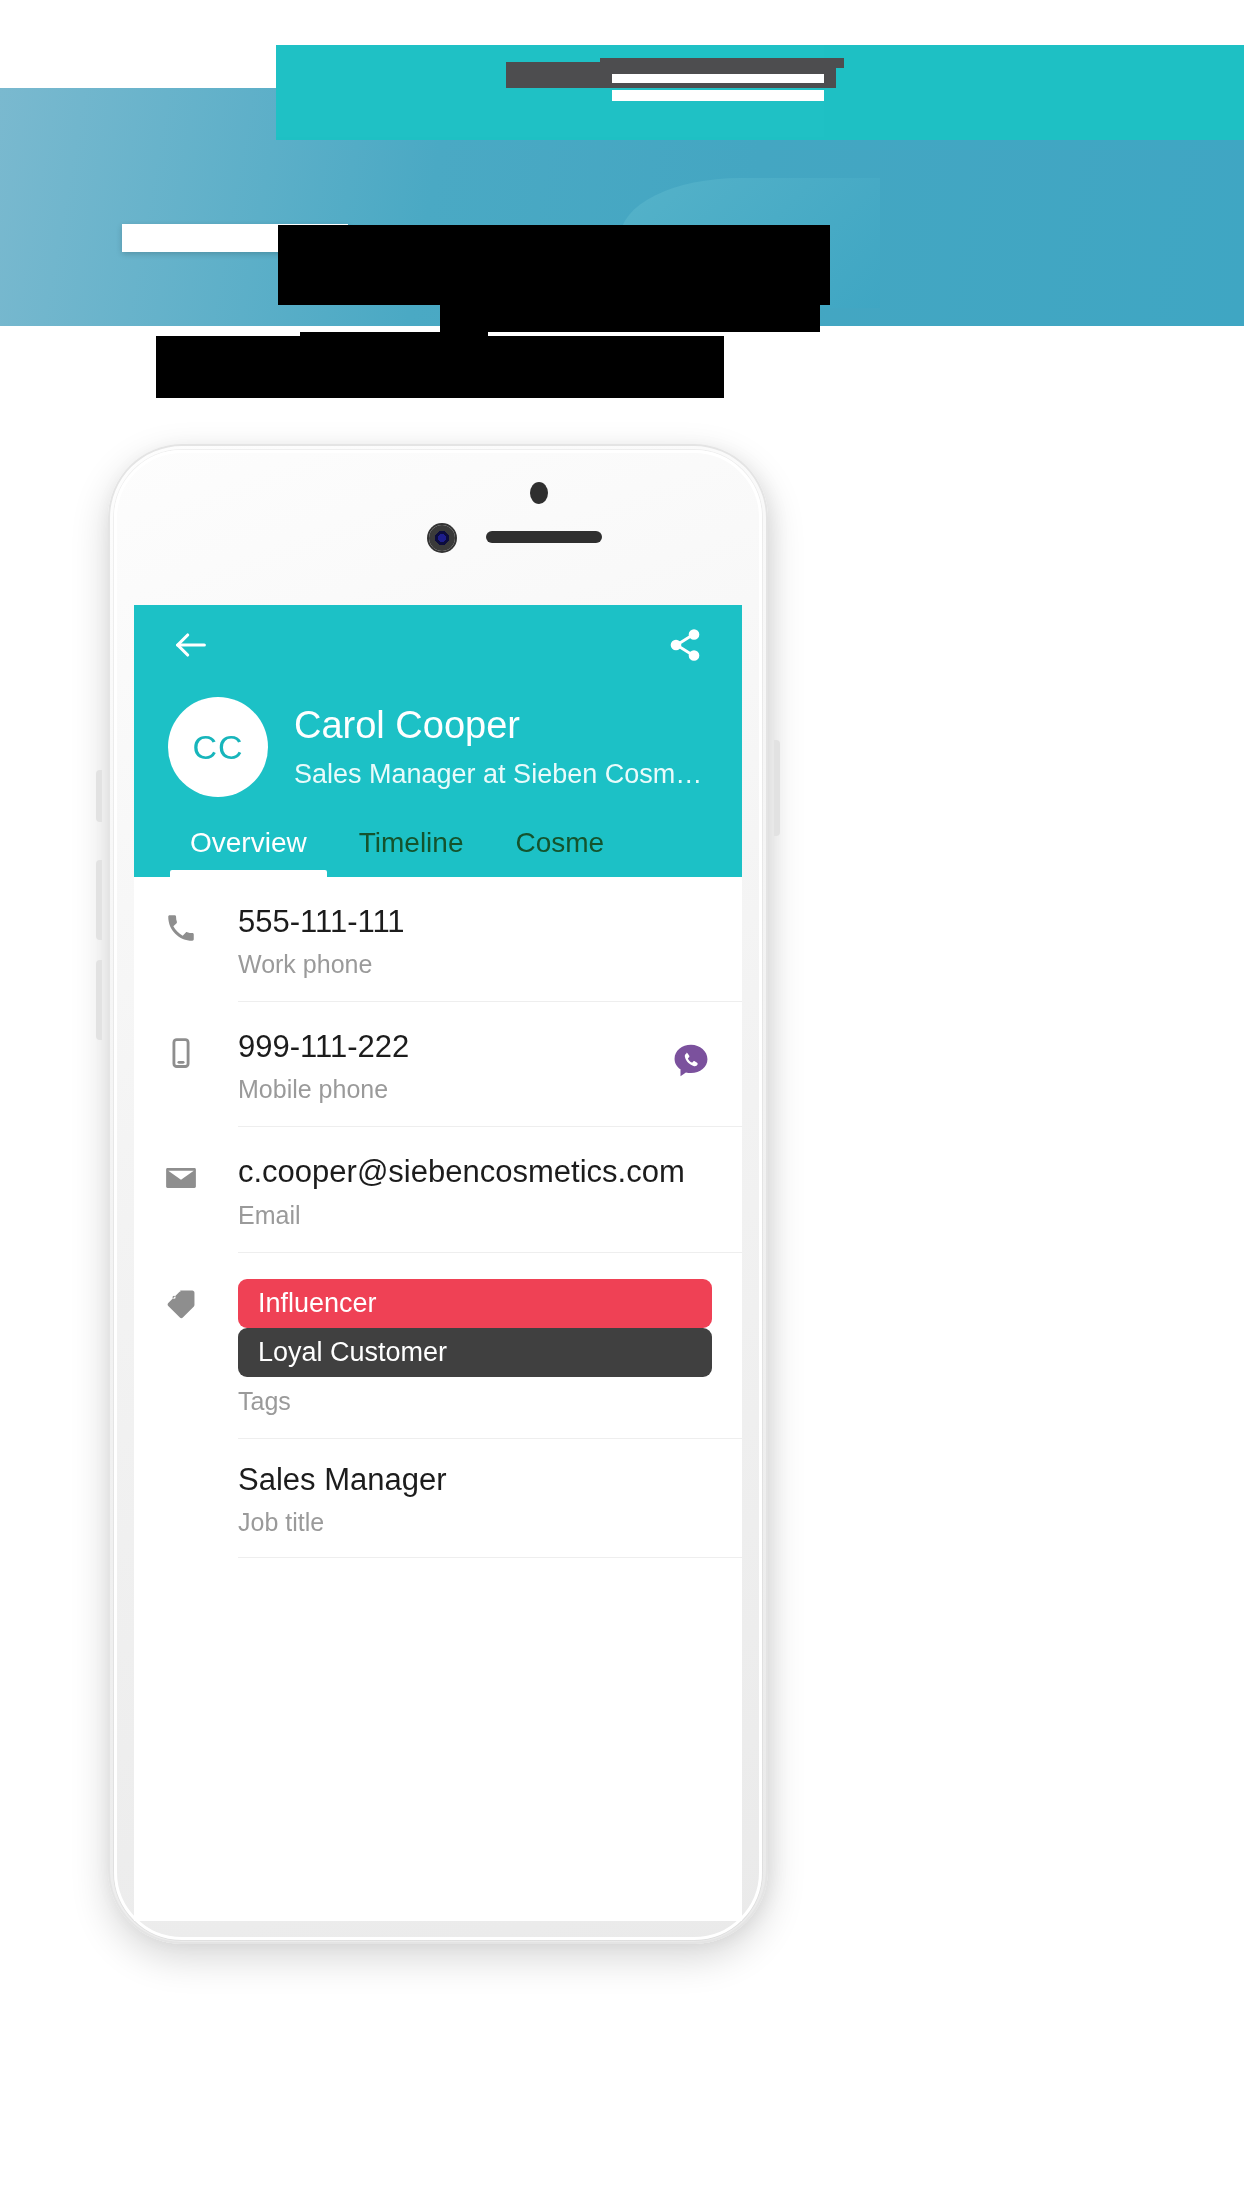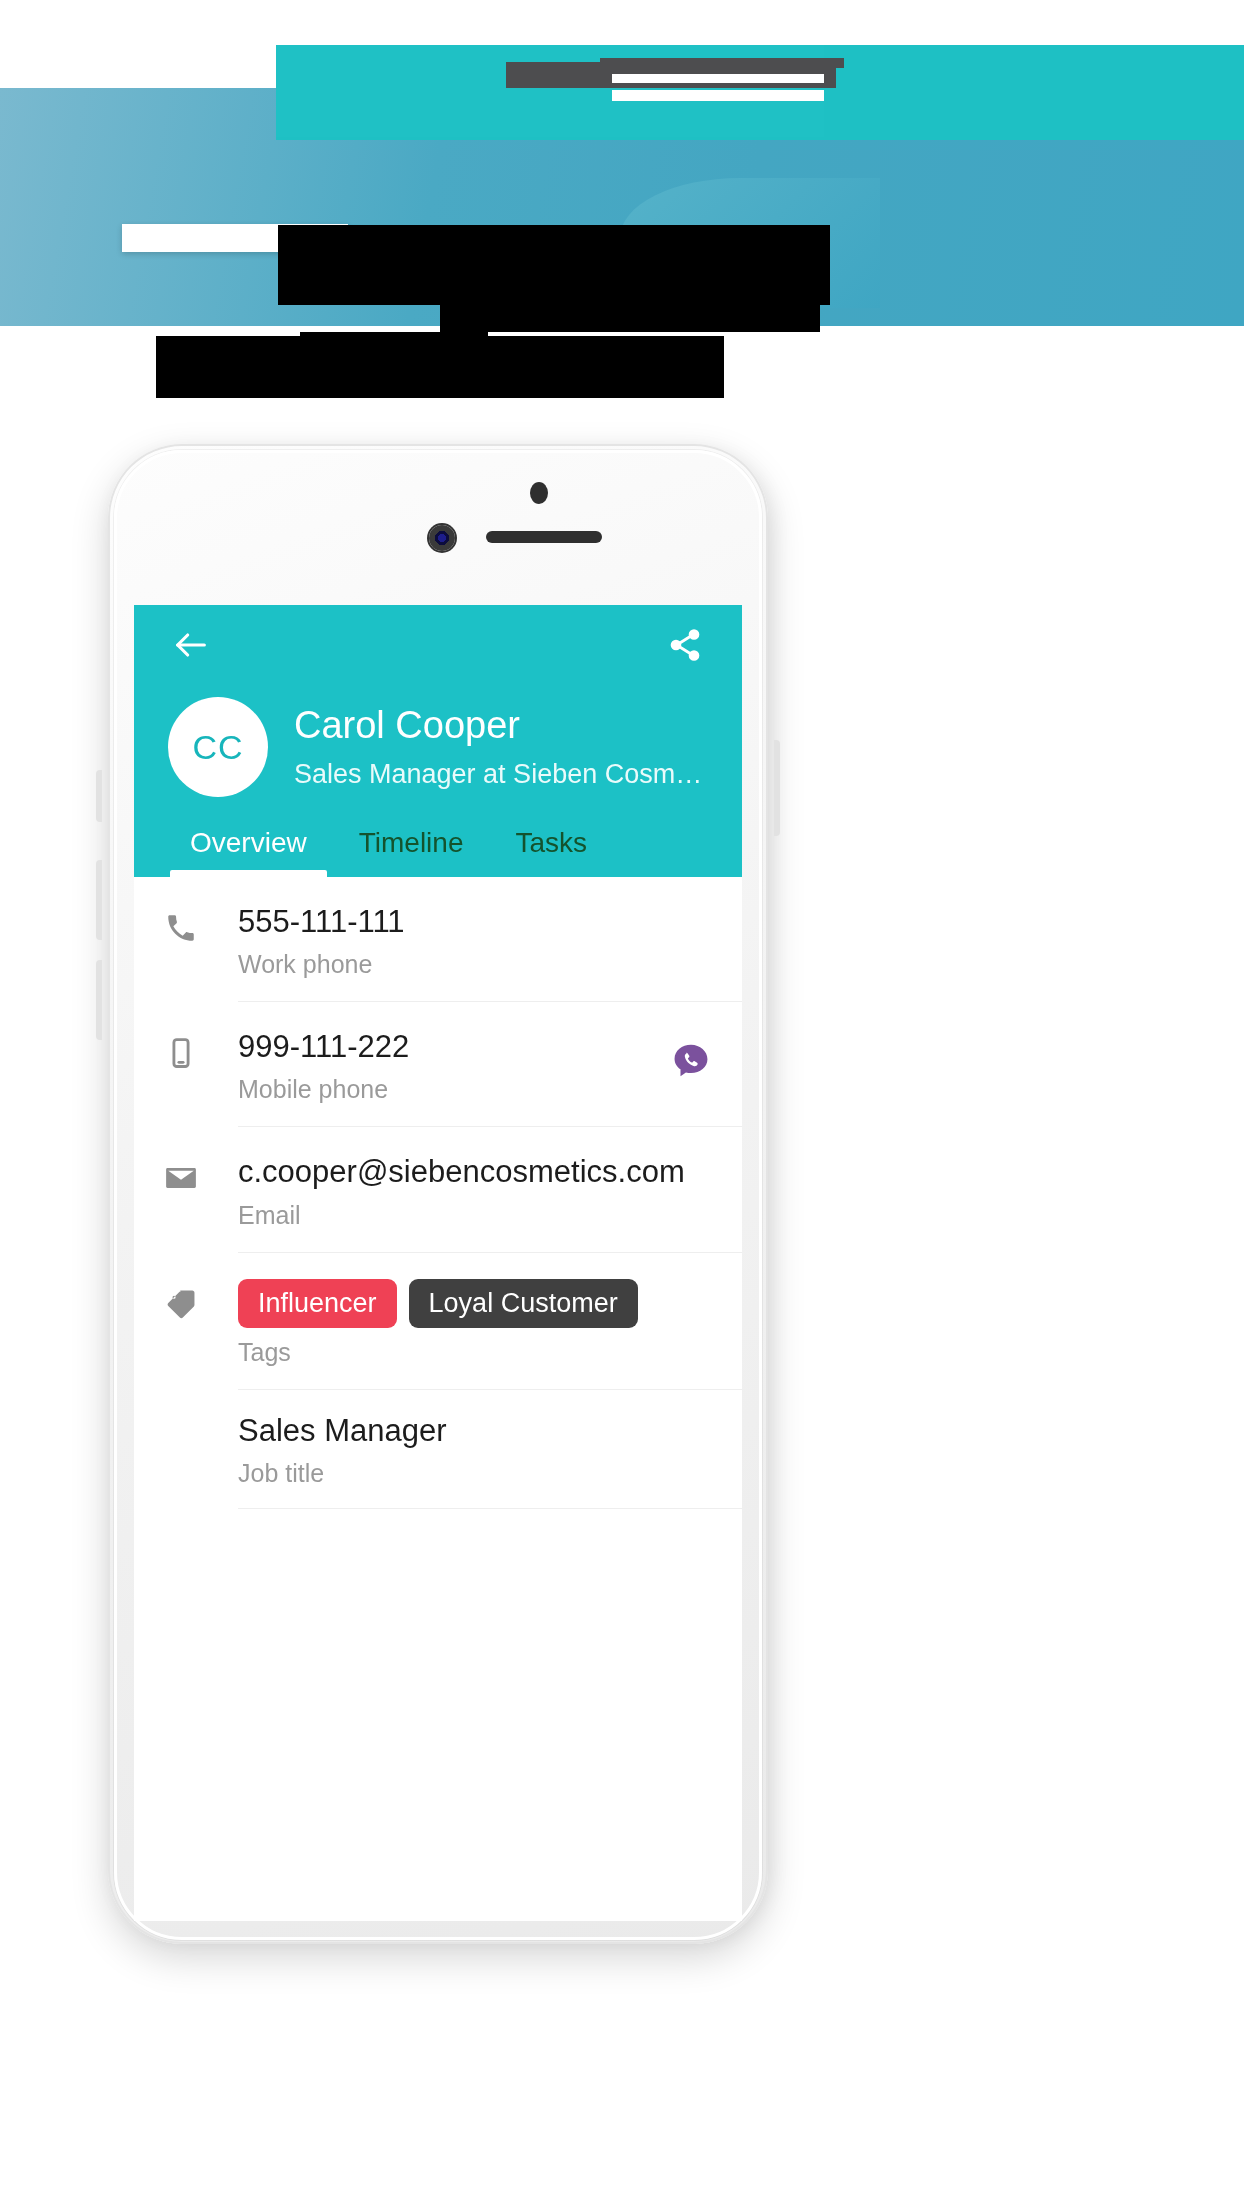--- a/index.html
+++ b/index.html
@@ -140,21 +140,21 @@
     display:flex; align-items:flex-start;
     padding:26px 30px 22px 30px;
     position:relative;
   }
   .row-icon { width:74px; flex:0 0 74px; display:flex; justify-content:flex-start; align-items:center; padding-top:8px; }
   .row-body { flex:1 1 auto; min-width:0; }
   .row-value { font-size:31px; color:#1c1c1c; line-height:1.2; white-space:nowrap; overflow:hidden; }
   .row-label { font-size:25px; color:#9a9a9a; margin-top:10px; }
   .row-action { flex:0 0 auto; display:flex; align-items:center; padding-top:14px; padding-left:10px; }
 
-  .tag-wrap { display:flex; gap:12px; flex-wrap:wrap; }
+  .tag-wrap { display:flex; flex-wrap:wrap;flex-direction:column; }
   .tag {
     color:#ffffff; font-size:27px; padding:9px 20px; border-radius:9px; white-space:nowrap;
   }
   .divider { height:1px; background:#eeeeee; margin-left:104px; }
 
   .row-plain { padding:22px 30px 20px 104px; }
 </style>
 </head>
 <body>
 
@@ -225,21 +225,21 @@
       </div>
 
       <div class="tabs">
         <div class="tab active">
           <span>Overview</span>
         </div>
         <div class="tab">
           <span>Timeline</span>
         </div>
         <div class="tab">
-          <span>Tasks</span>
+          <span>Cosme</span>
         </div>
       </div>
     </div>
 
     <div class="rows">
 
       <div class="row">
         <div class="row-icon">
           <svg width="34" height="34" viewBox="0 0 24 24" fill="#8e8e8e">
             <path d="M6.6 10.8c1.4 2.8 3.8 5.1 6.6 6.6l2.2-2.2c.3-.3.7-.4 1-.2 1.2.4 2.4.6 3.6.6.6 0 1 .4 1 1V20c0 .6-.4 1-1 1C10.6 21 3 13.4 3 4c0-.6.4-1 1-1h3.5c.6 0 1 .4 1 1 0 1.3.2 2.5.6 3.6.1.4 0 .8-.2 1.1l-2.3 2.1z"></path>

